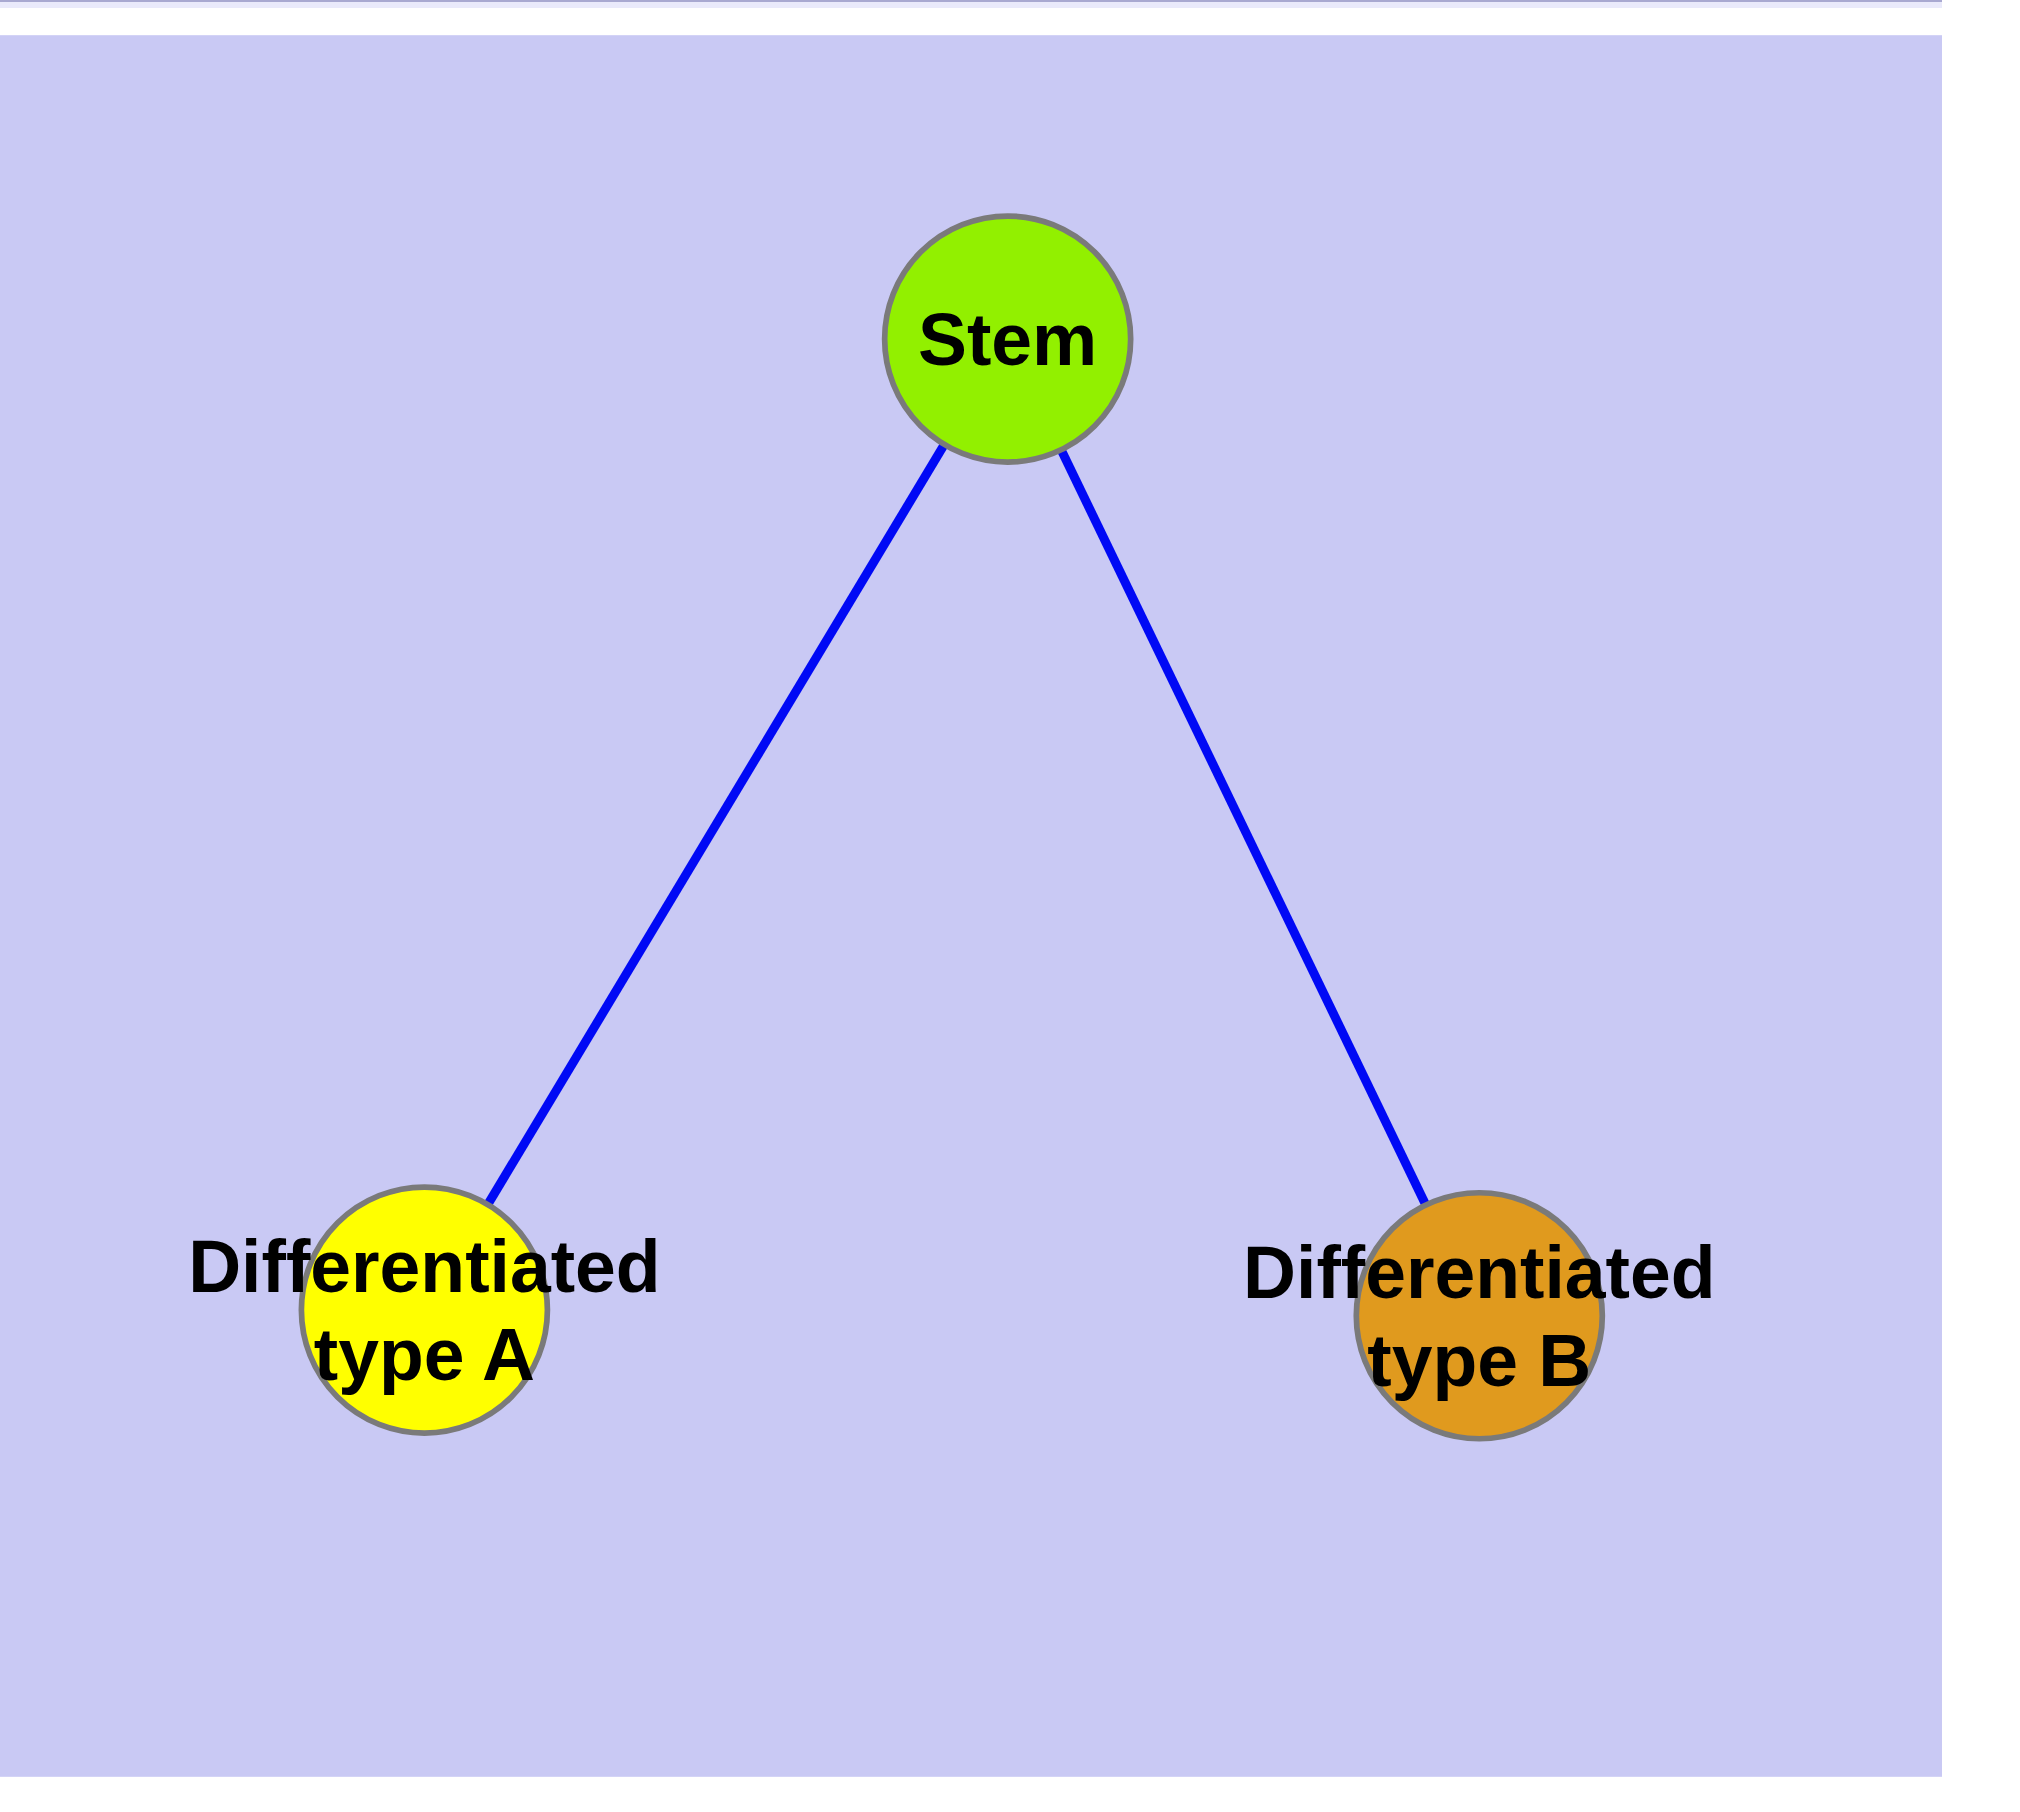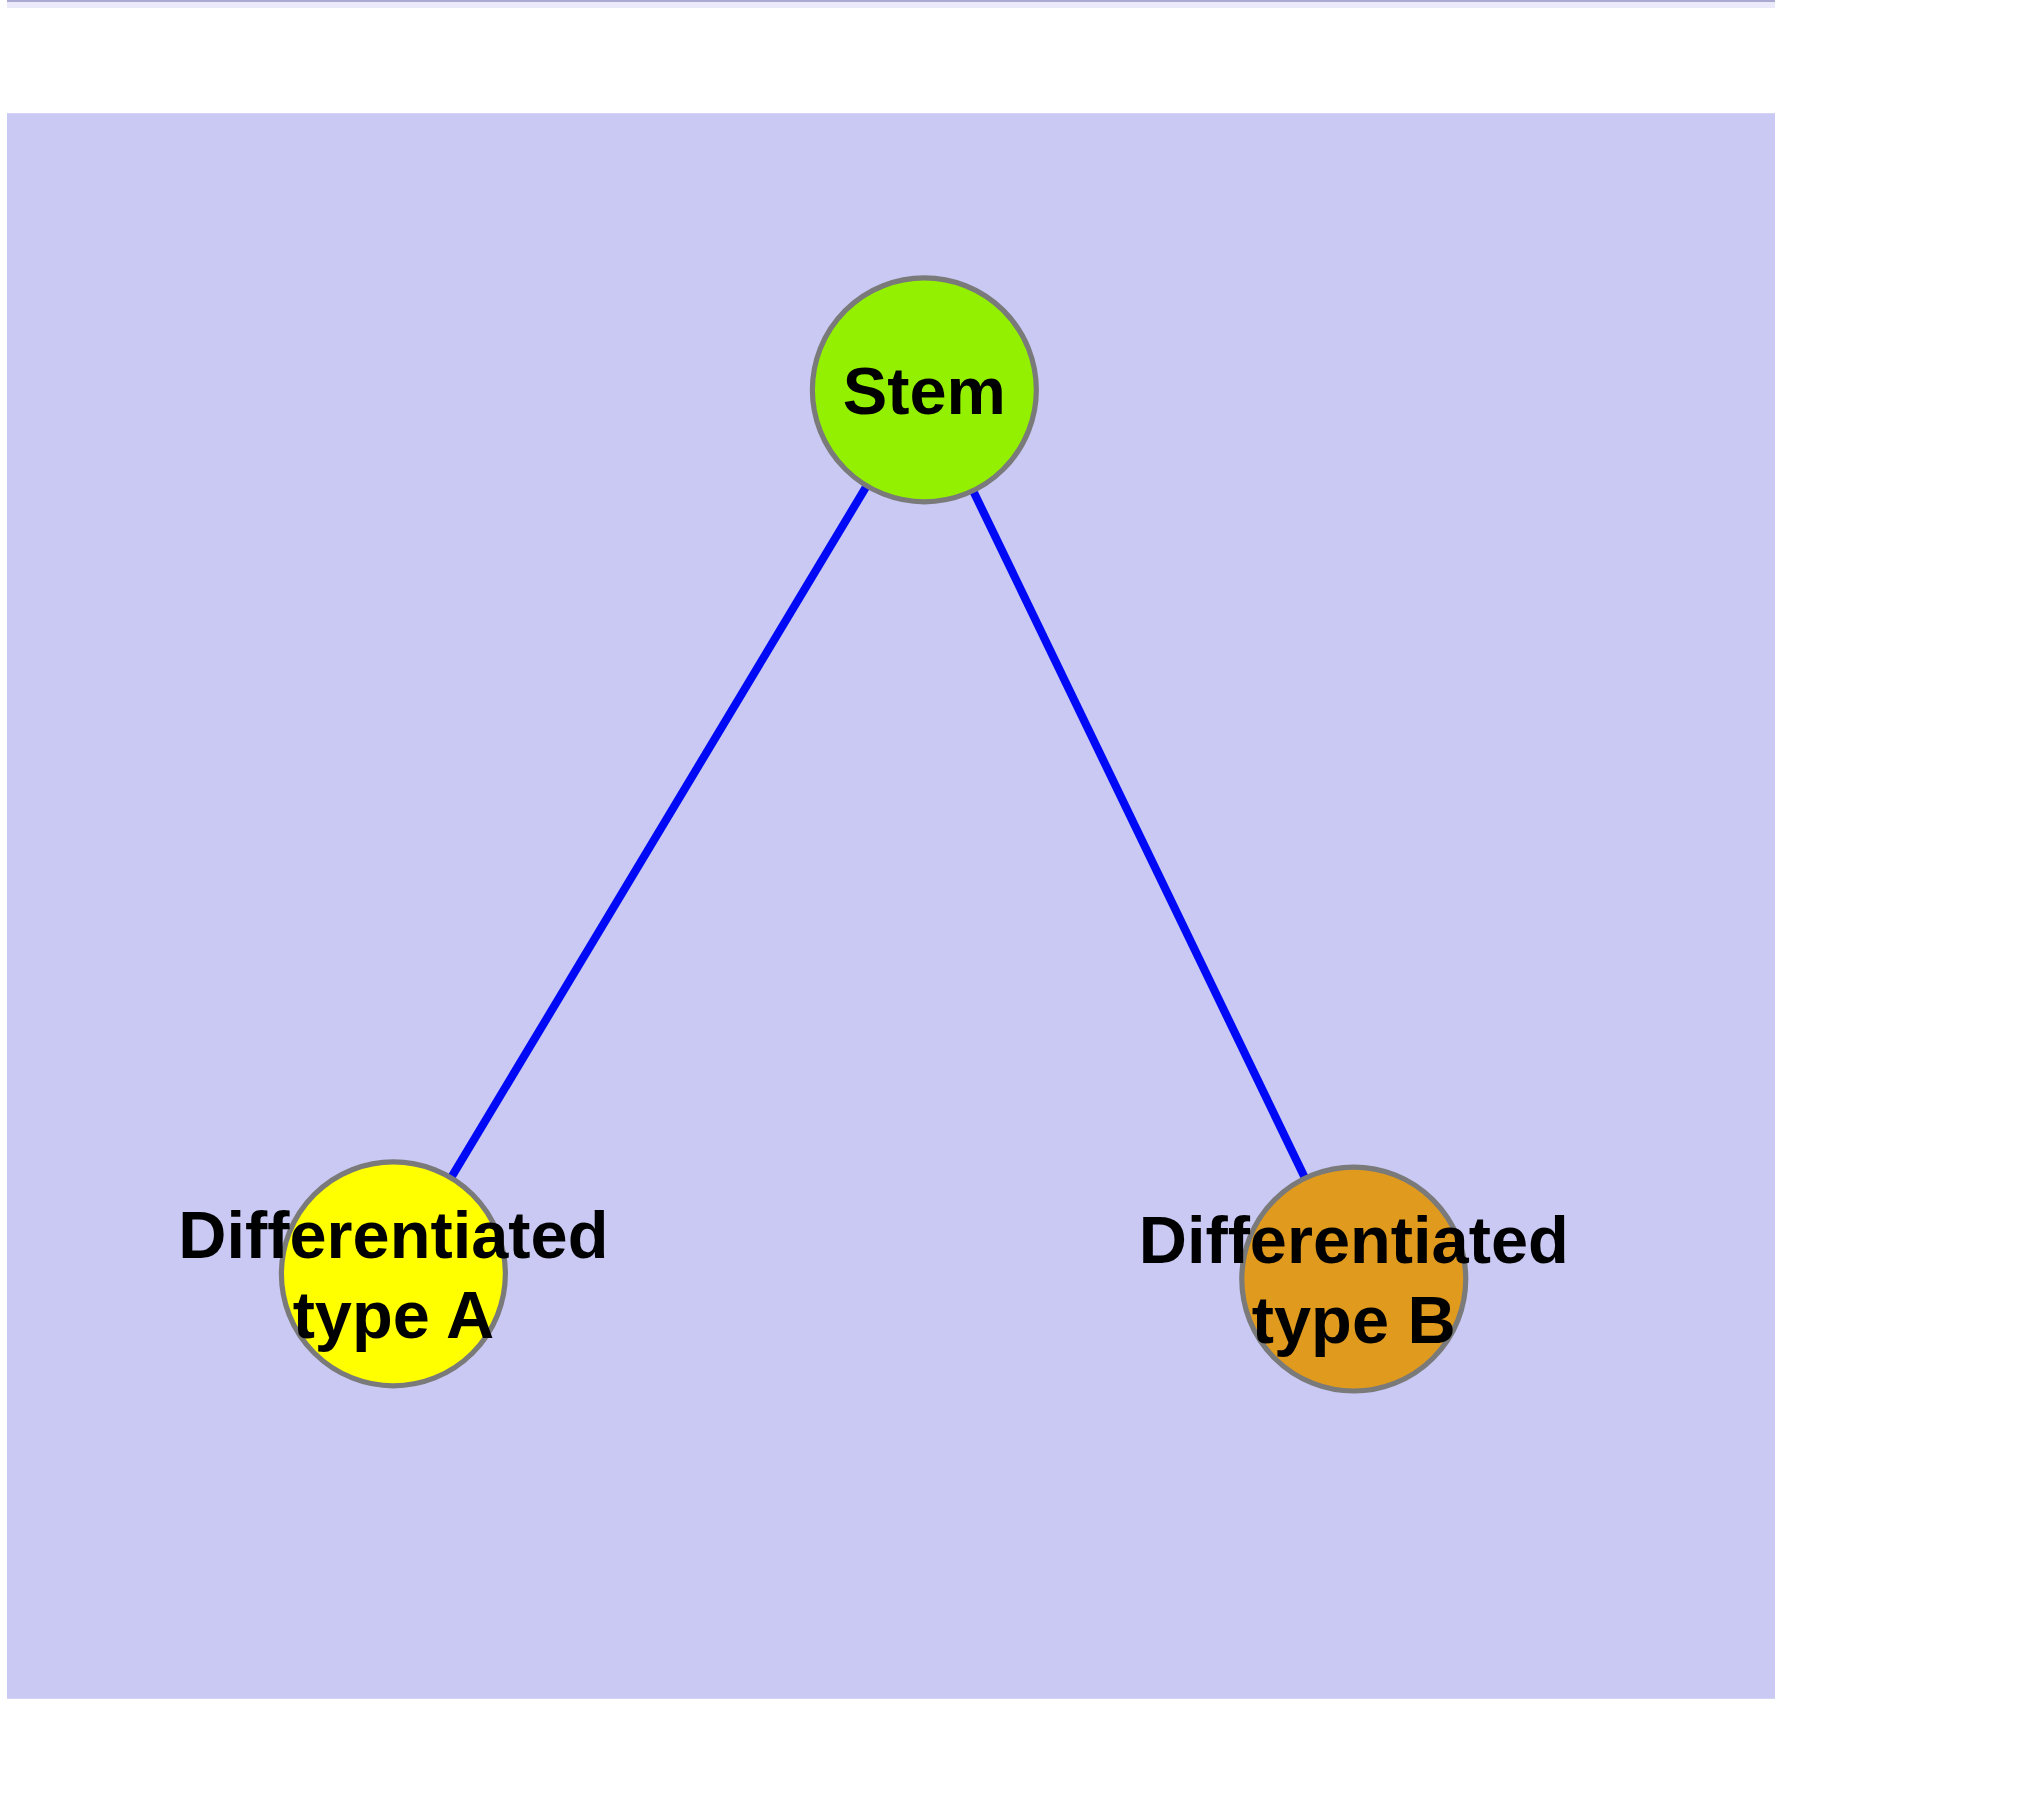--- a/index.html
+++ b/index.html
@@ -2,24 +2,23 @@
 <html style="font-size:13.6px"><head>
 <meta charset="utf-8">
 <style>
   html, body {
     margin: 0;
     padding: 0;
     font-family: "Liberation Sans", sans-serif;
   }
   #canvas {
     position: relative;
-    width: 1768px;
+    width: 1942px;
     height: 1812px;
     overflow: hidden;
-    margin-left: 7px;
   }
   #diagram-svg {
     position: absolute;
     left: 0;
     top: 0;
     width: 100%;
     height: 100%;
     display: block;
   }
   .edge {

